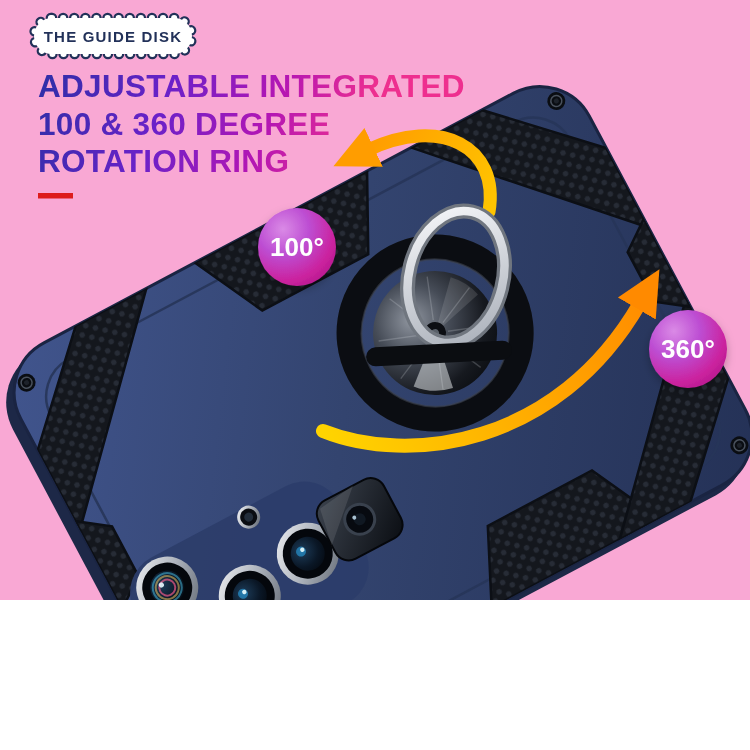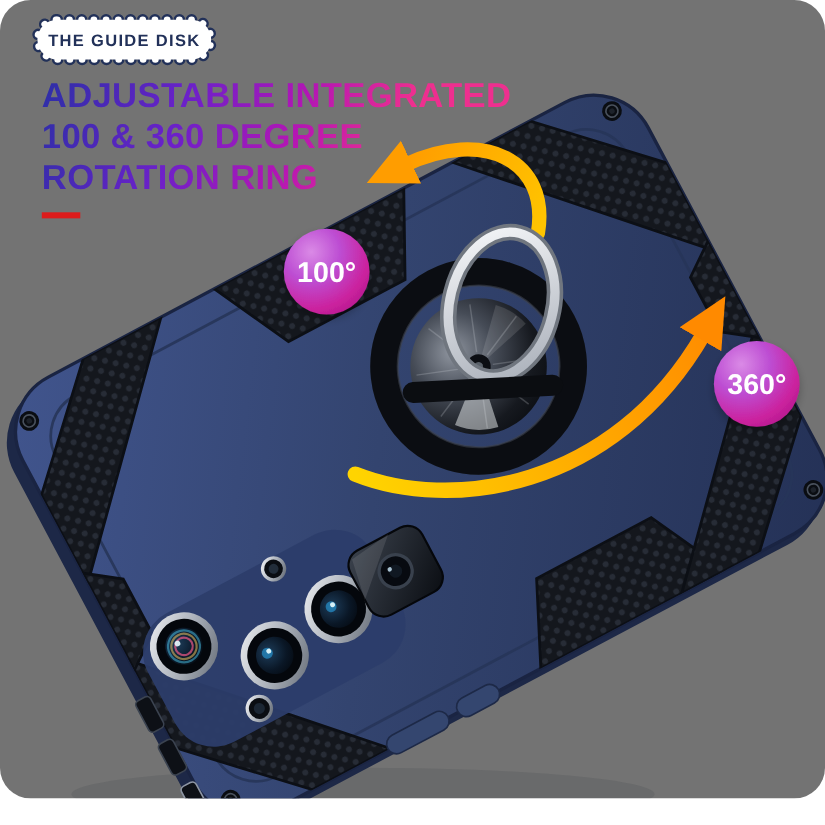--- a/index.html
+++ b/index.html
@@ -1,23 +1,22 @@
 <!DOCTYPE html>
 <html><head>
 <meta charset="utf-8">
 <style>
   html, body { margin: 0; padding: 0; background: #ffffff; }
   .stage {
     position: relative;
     width: 750px;
-    height: 726px;
-    background: #737373;
+    height: 600px;
+    background: #f9a8d4;
     overflow: hidden;
     font-family: "Liberation Sans", sans-serif;
-    border-radius: 28px;
   }
   svg { display: block; }
   .hl        { font-family: "Liberation Sans", sans-serif; font-weight: bold; font-size: 31.5px; letter-spacing: 0.3px; }
   .pill-text { font-family: "Liberation Sans", sans-serif; font-weight: bold; font-size: 15px;   letter-spacing: 1.2px; }
   .deg       { font-family: "Liberation Sans", sans-serif; font-weight: bold; font-size: 26px; }
 </style>
 </head>
 <body>
 
 <div class="stage">

